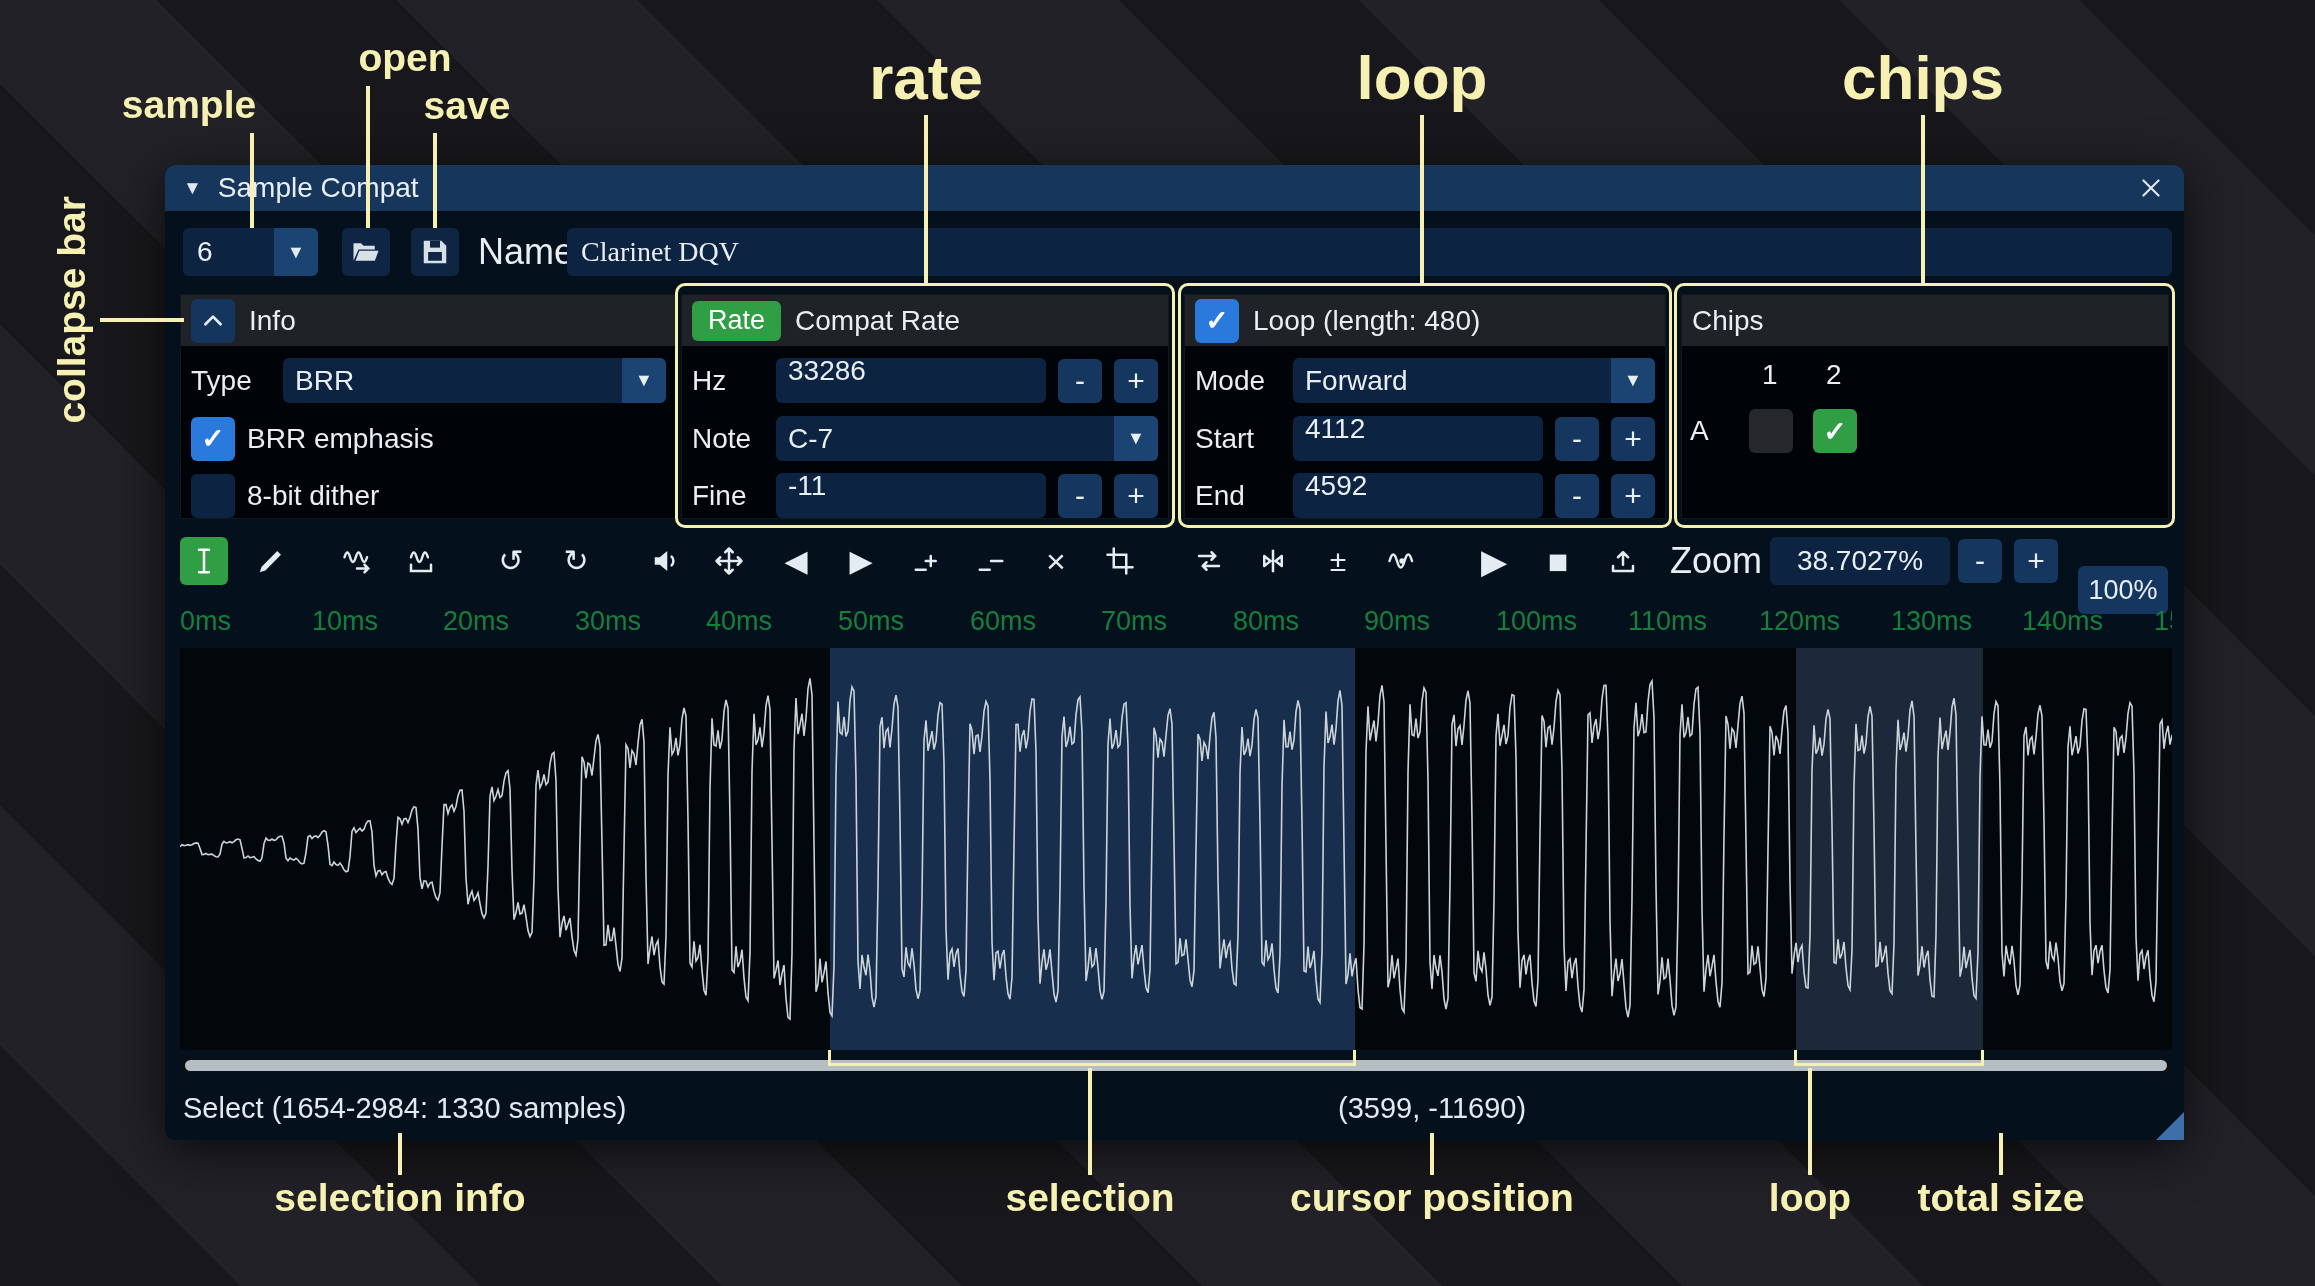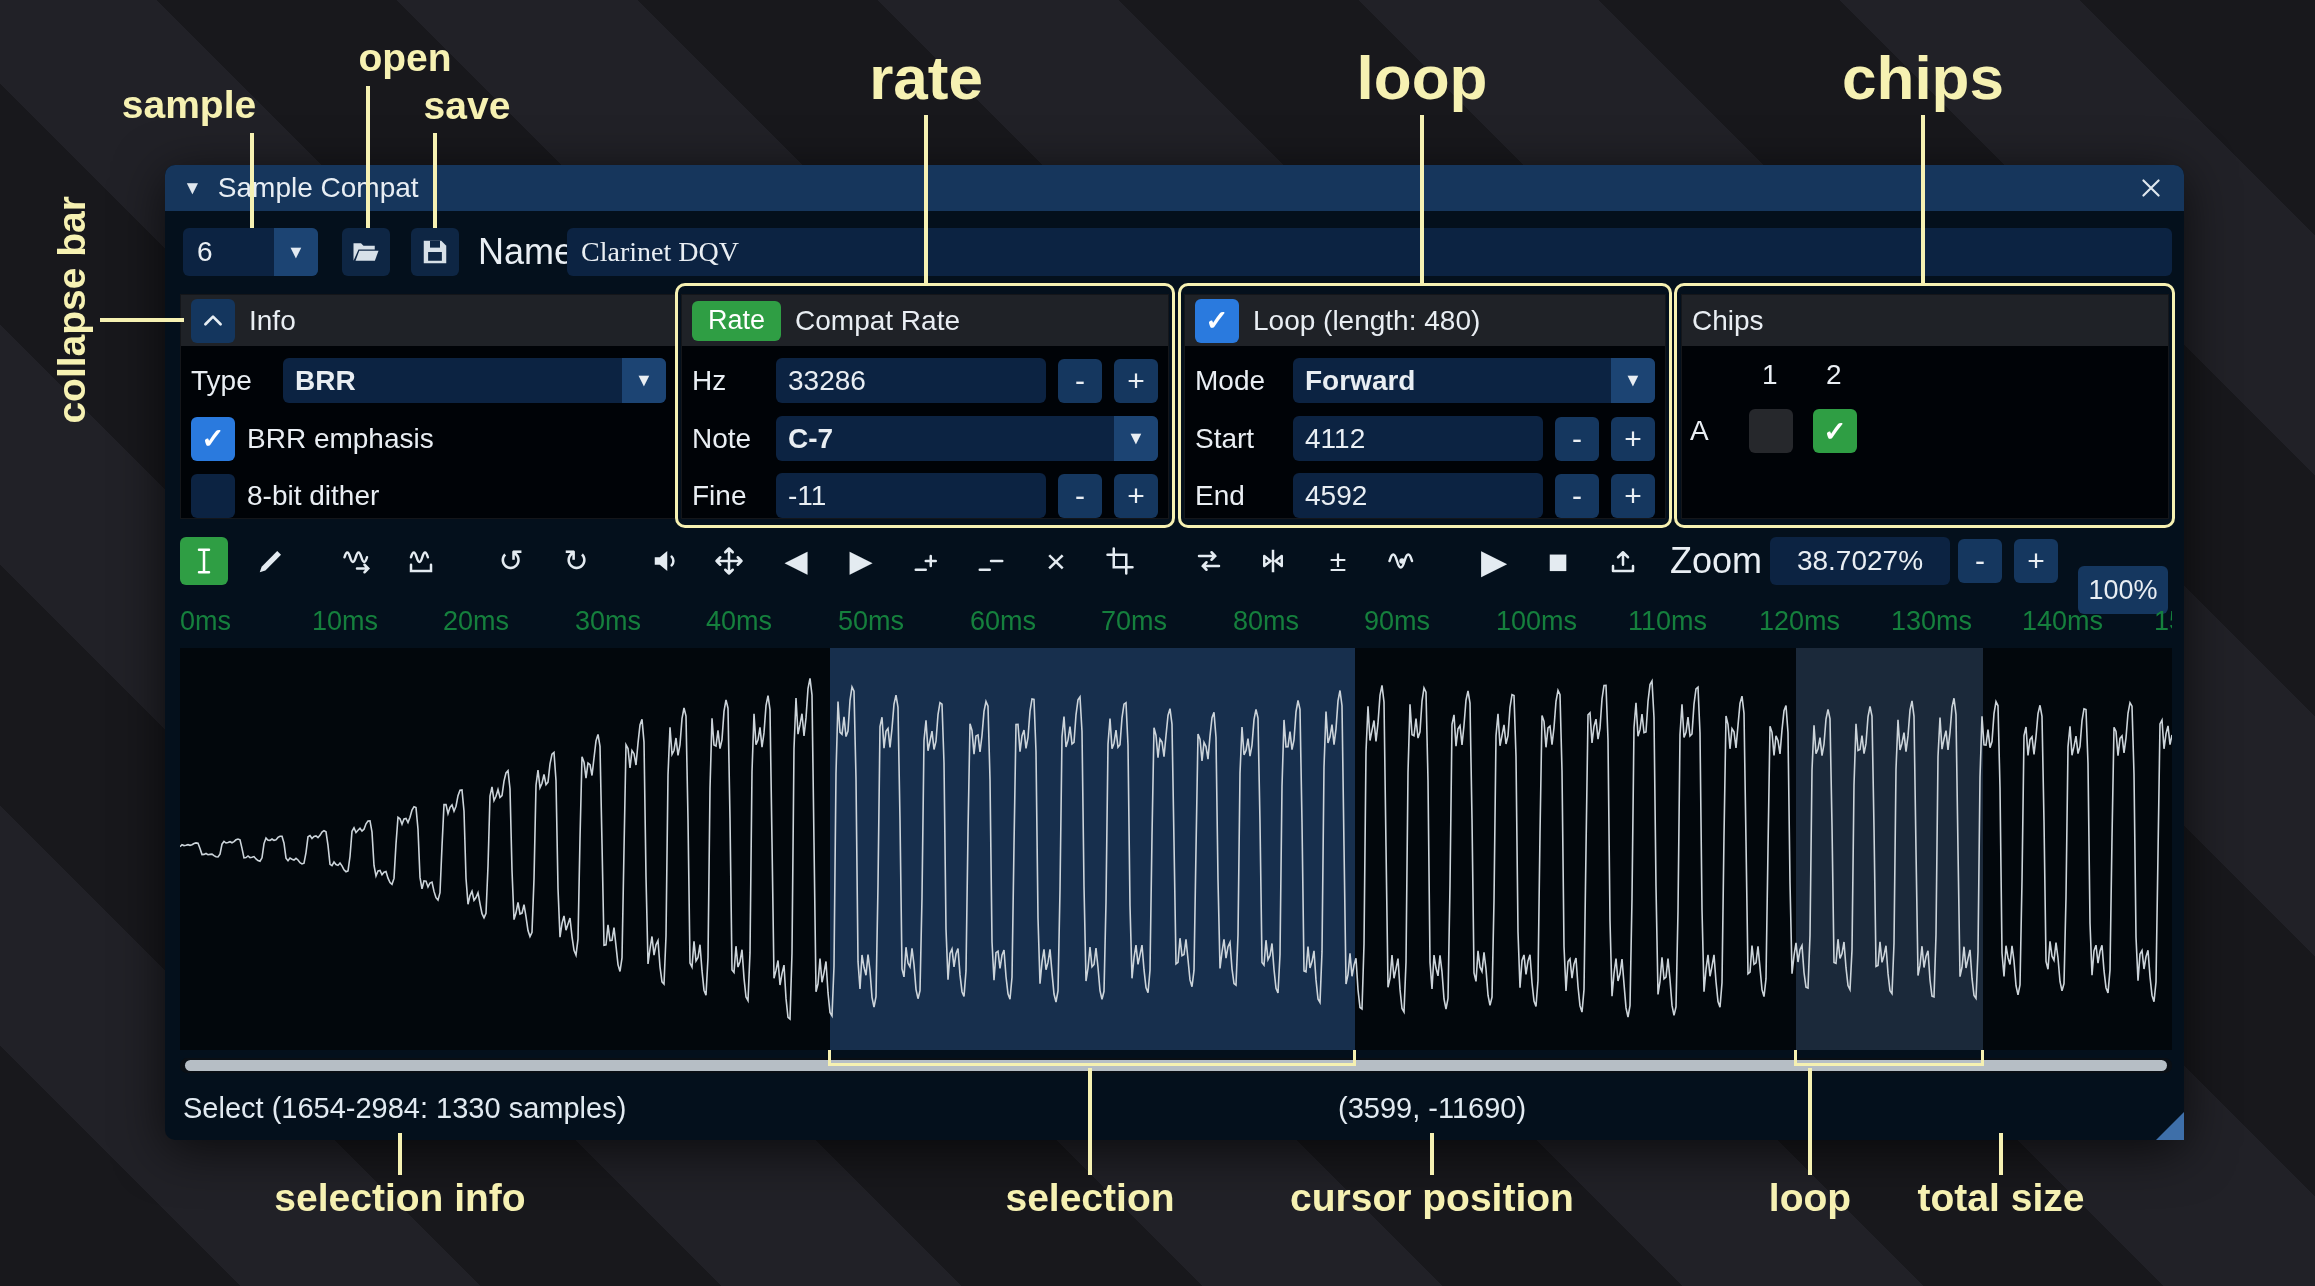--- a/index.html
+++ b/index.html
@@ -37,23 +37,23 @@
 
   .nfield { position: absolute; height: 48px; background: #0c2342; border-radius: 6px; display: flex; align-items: center; padding: 0 14px; color: #e9eef3; font-size: 28px; }
 
   
   .panel { position: absolute; top: 129px; height: 225px; background: #000307; border: 1px solid #14161a; }
   .phead { position: absolute; top: 0; left: 0; right: 0; height: 51px; background: #1f2227; display: flex; align-items: center; gap: 14px; padding: 0 10px; color: #e9eef3; font-size: 28px; }
   .prow { position: absolute; left: 10px; right: 10px; height: 45px; display: flex; align-items: center; gap: 12px; color: #e9eef3; font-size: 28px; }
   .r1 { top: 63px; } .r2 { top: 121px; } .r3 { top: 178px; }
   .lblw  { flex: 0 0 72px; }
   .lblw2 { flex: 0 0 86px; }
-  .fld { flex: 1; height: 45px; background: #0c2342; border-radius: 6px; display: flex; align-items: center; padding: 0 12px; }
+  .fld { flex: 1; height: 45px; background: #0c2342; border-radius: 6px; display: flex; align-items: flex-end; padding: 16px 12px; }
   .fdd { flex: 1; height: 45px; background: #0c2342; border-radius: 6px; display: flex; align-items: center; }
-  .fdd .val { flex: 1; padding: 0 12px; white-space: nowrap; font-weight: bold; }
+  .fdd .val { flex: 1; padding: 0 12px; white-space: nowrap; }
   .fdd .arr { width: 44px; height: 45px; background: #1c4473; border-radius: 0 6px 6px 0; display: flex; align-items: center; justify-content: center; font-size: 18px; }
   .sq { flex: 0 0 44px; width: 44px; height: 44px; background: #15375f; border-radius: 6px; display: flex; align-items: center; justify-content: center; font-size: 30px; color: #e9eef3; }
   .cb { flex: 0 0 44px; width: 44px; height: 44px; border-radius: 6px; background: #0c2342; display: flex; align-items: center; justify-content: center; color: #fff; font-size: 28px; font-weight: bold; }
   .cb.on { background: #2a7ade; }
   .greenbtn { height: 40px; padding: 0 16px; background: #2f9e44; border-radius: 6px; display: flex; align-items: center; color: #fff; font-size: 27px; }
   .hbtn { width: 44px; height: 44px; background: #14365e; border-radius: 6px; display: flex; align-items: center; justify-content: center; color: #e6edf3; }
   .hbtn svg { width: 26px; height: 26px; }
 
   .chipcol { position: absolute; top: 64px; color: #e9eef3; font-size: 28px; }
   .chiprowlbl { position: absolute; top: 120px; left: 8px; color: #e9eef3; font-size: 28px; }

